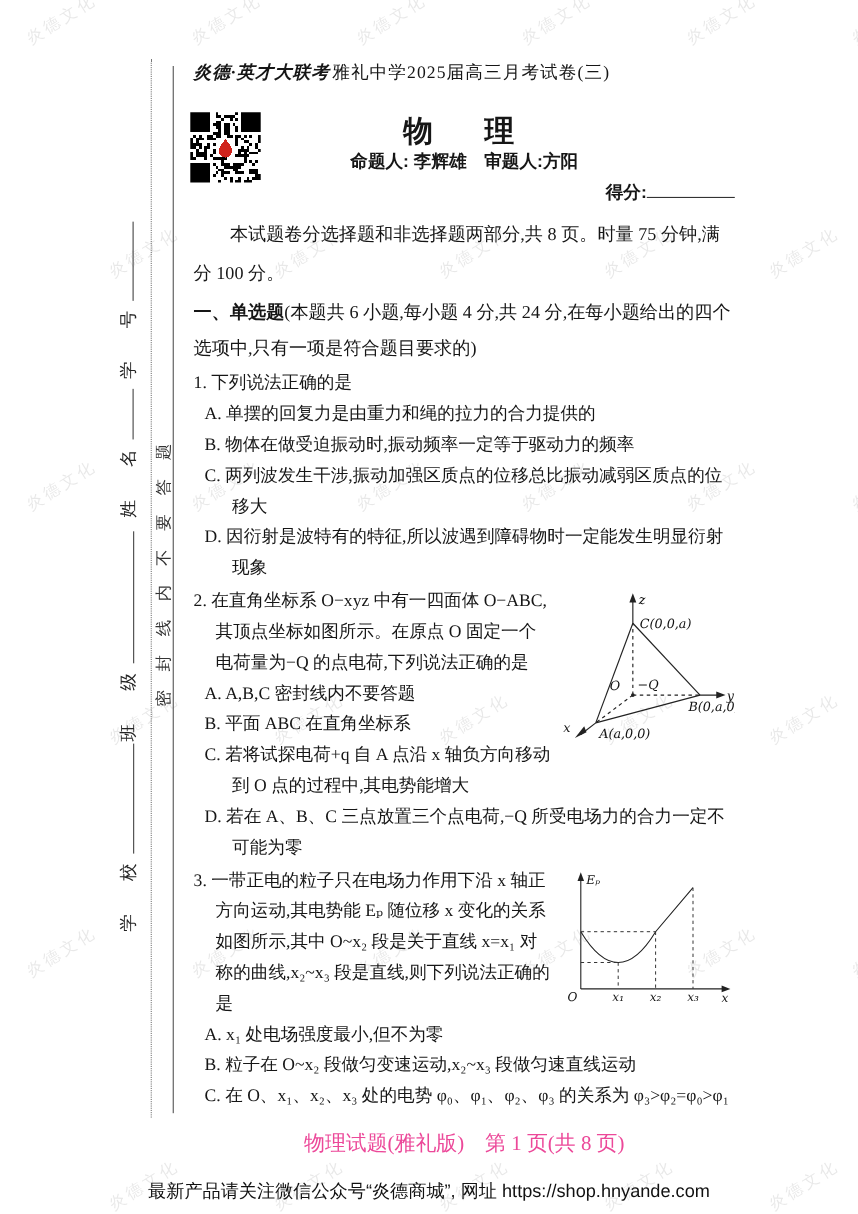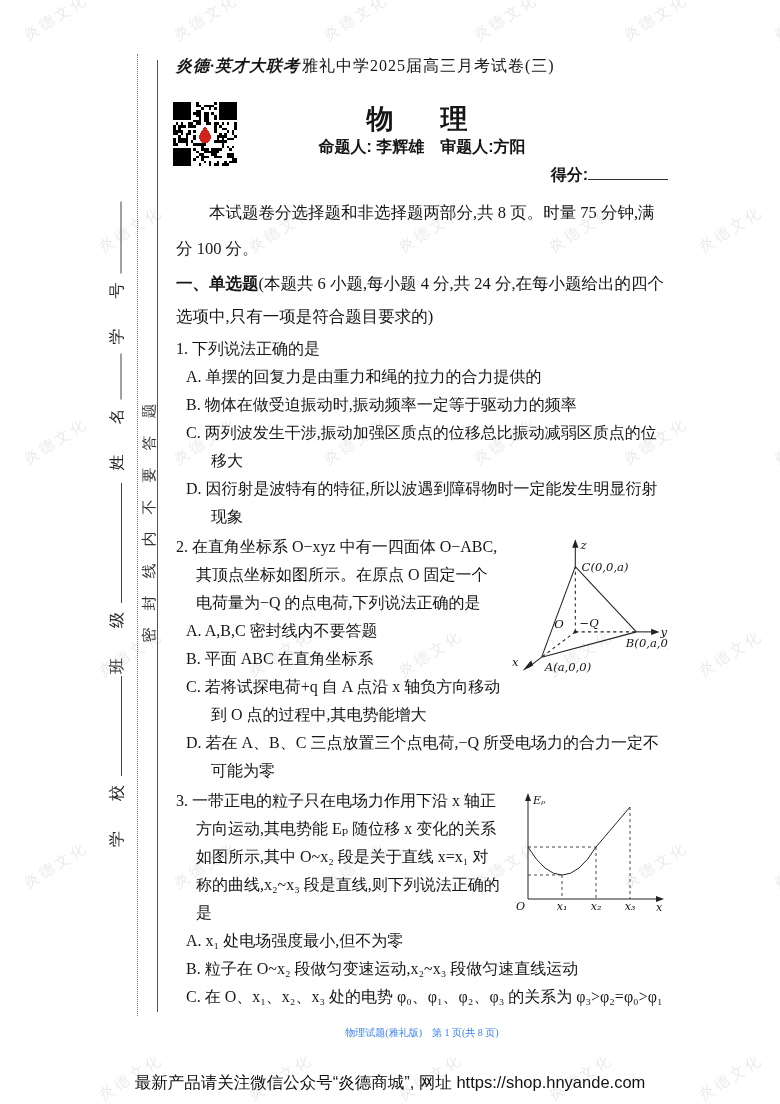--- a/index.html
+++ b/index.html
@@ -36,21 +36,21 @@
   .sec{font-size:16.5px;line-height:33px;}
   .sec .sec-title{font-weight:bold;}
   .q{font-size:16px;line-height:28px;margin-top:2px;}
   .q .stem{padding-left:20px;text-indent:-20px;}
   .q .opt{margin-left:10px;padding-left:25px;text-indent:-25px;}
   .fig{float:right;margin:2px 0 2px 8px;}
   .fig svg{display:block;}
   .fig text{font-size:11px;font-style:italic;font-family:"DejaVu Serif",serif;fill:#111;}
   .clear{clear:both;}
   .footer{position:absolute;z-index:2;left:176px;width:492px;top:1026px;
-      text-align:center;font-size:10px;color:#3b82f6;}
+      text-align:center;font-size:19px;color:#ec4899;}
   .banner{position:absolute;z-index:2;left:0;width:780px;top:1072px;text-align:center;
       font-size:16.5px;font-weight:normal;font-family:"Liberation Sans","DejaVu Sans",sans-serif;color:#111;}
 </style>
 </head>
 <body>
 
 <div class="page">
 
   <div class="wm-layer" id="wm">
       <span style="left: 20px; top: 8px;">炎德文化</span>

